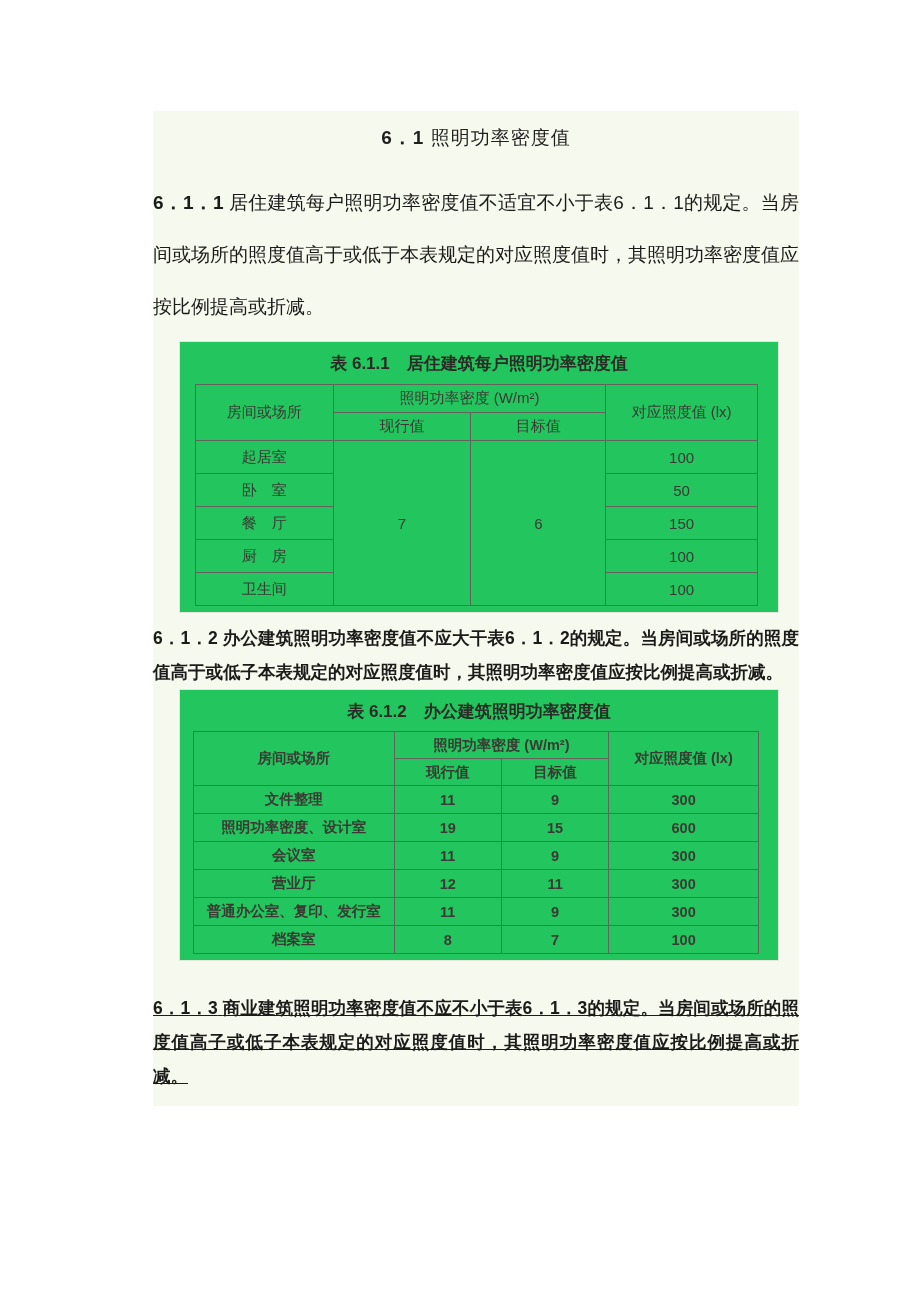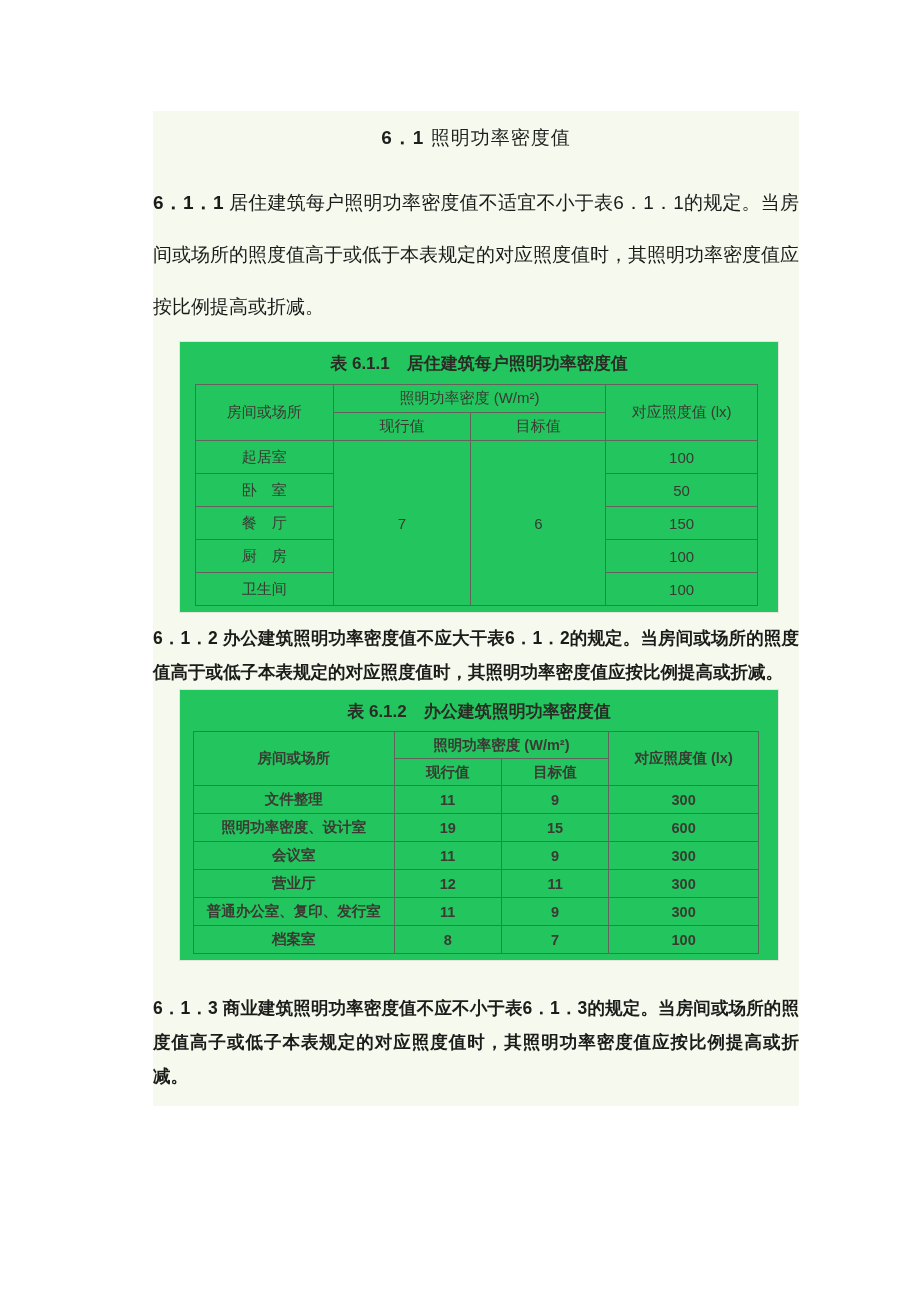--- a/index.html
+++ b/index.html
@@ -26,21 +26,21 @@
   .doc-title .num, .para .num { font-weight: bold; }
   .para {
     margin: 0;
     text-align: justify;
     word-break: break-all;
     color: #1b1b1a;
   }
   .p1 { margin-top: 26px; font-size: 19px; line-height: 52px; }
   .p23 { font-size: 17.5px; line-height: 34px; font-weight: bold; }
   .p2 { margin-top: 8px; }
-  .p3 { margin-top: 30px; }
+  .p3 { margin-top: 30px; text-decoration: underline; }
   .scan {
     width: 600px;
     margin-left: 26px;
     height: 272px;
     background: #22c55e;
     border: 1px solid #e4e5dd;
     box-sizing: border-box;
     overflow: hidden;
   }
   .scan1 { margin-top: 8px; }

